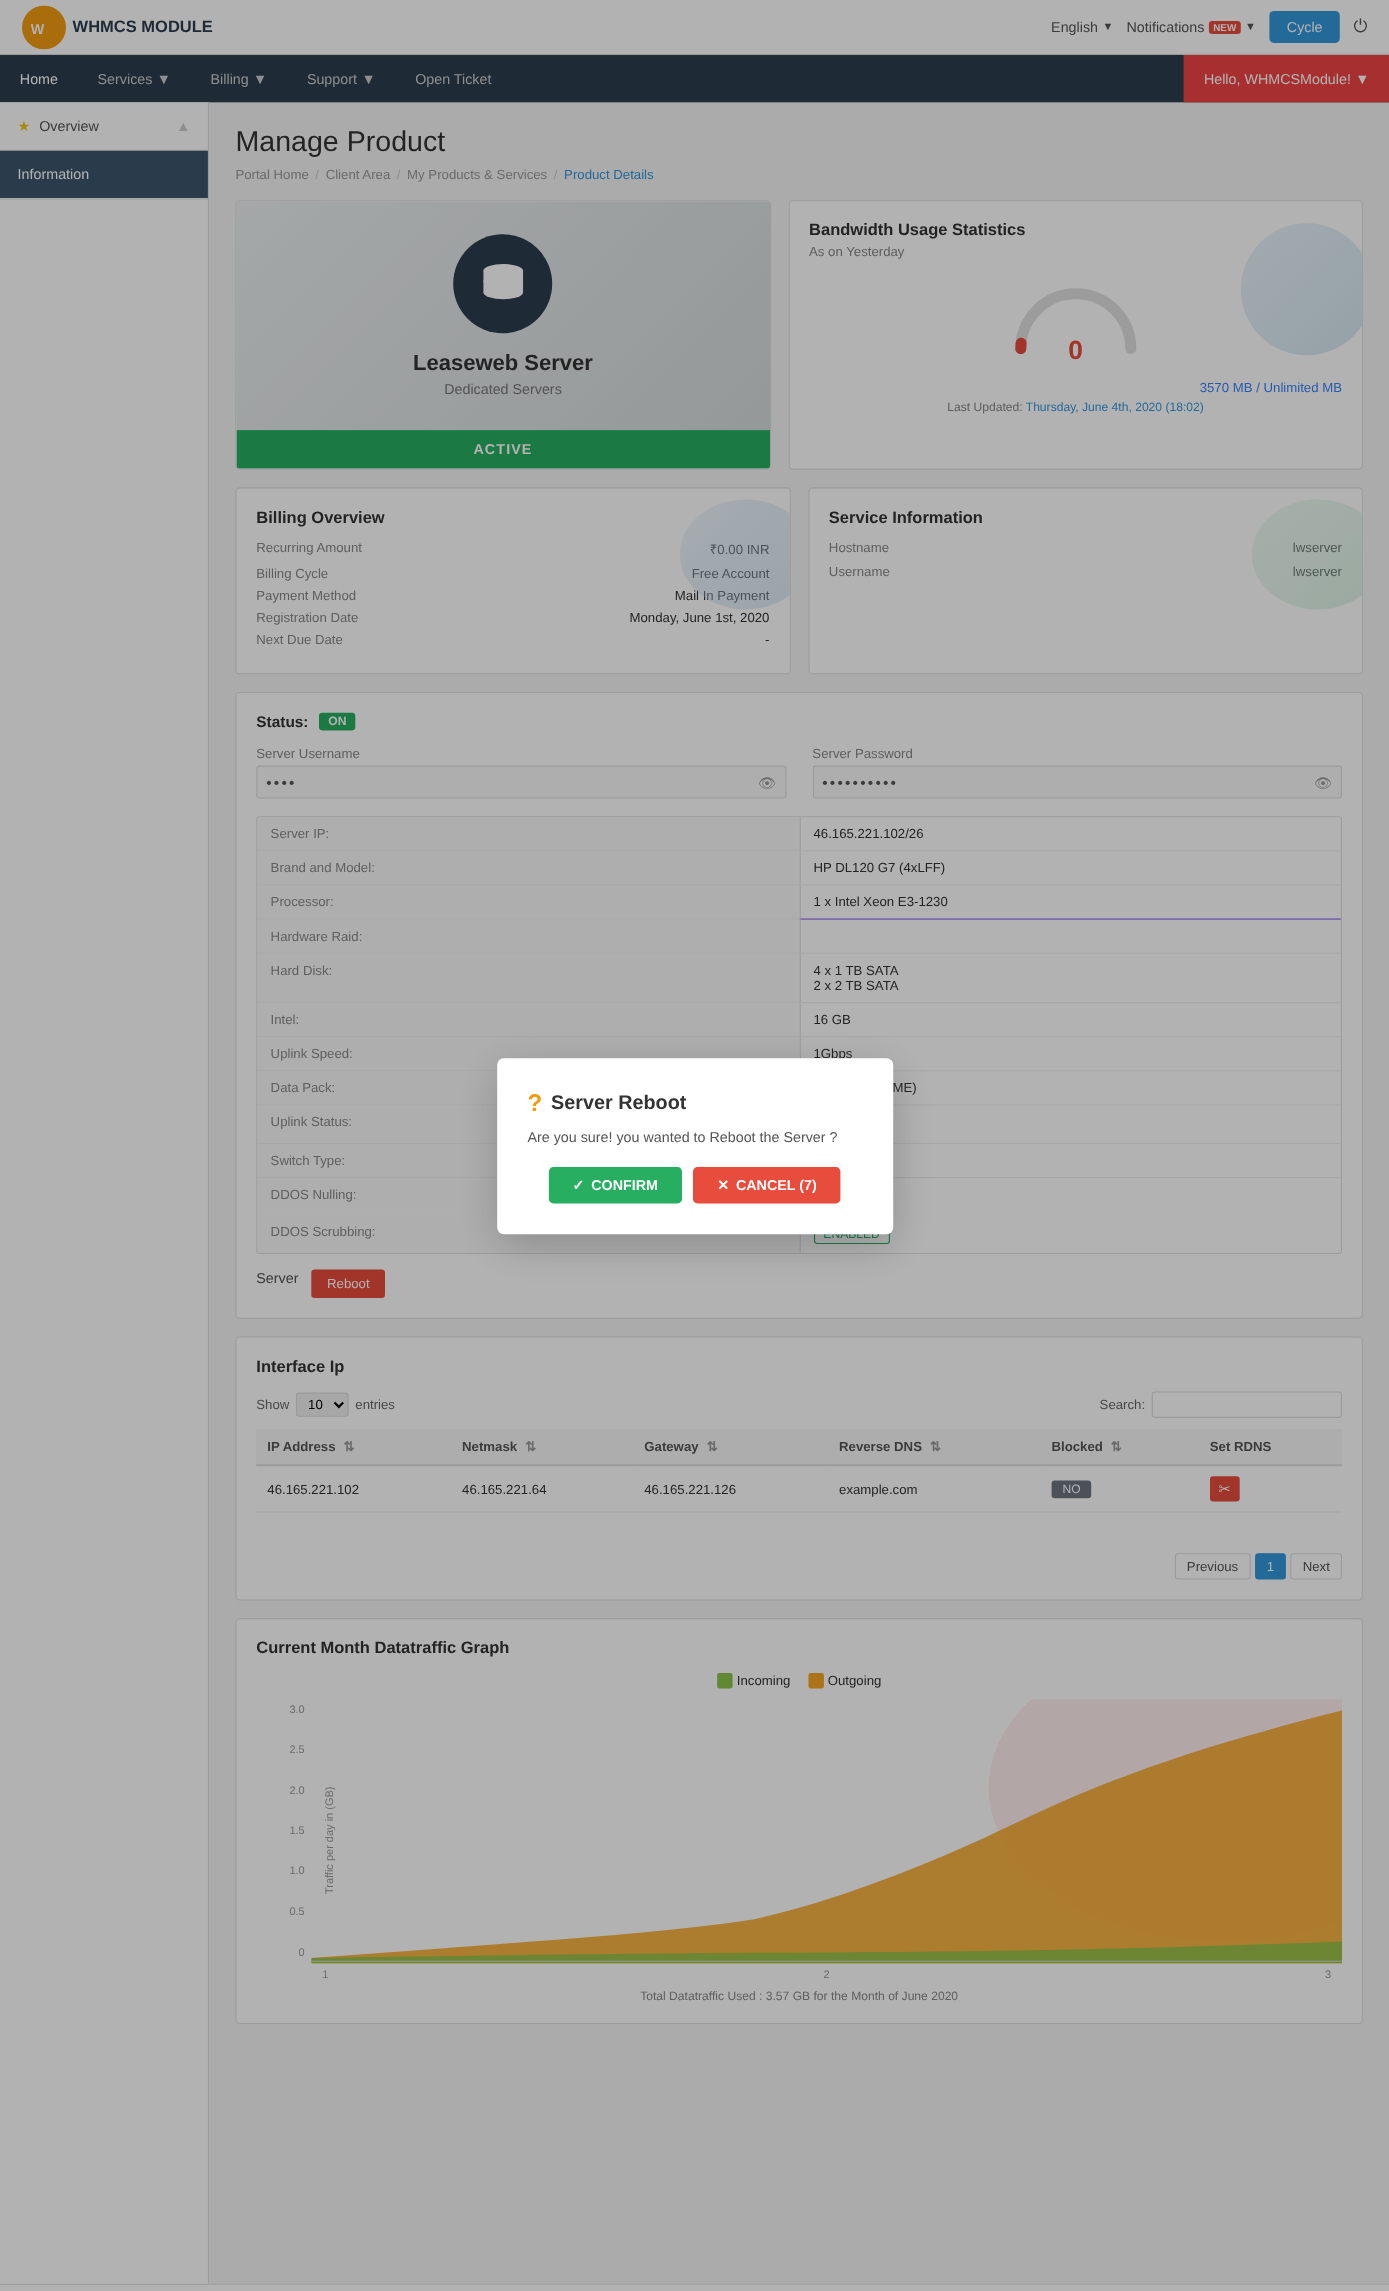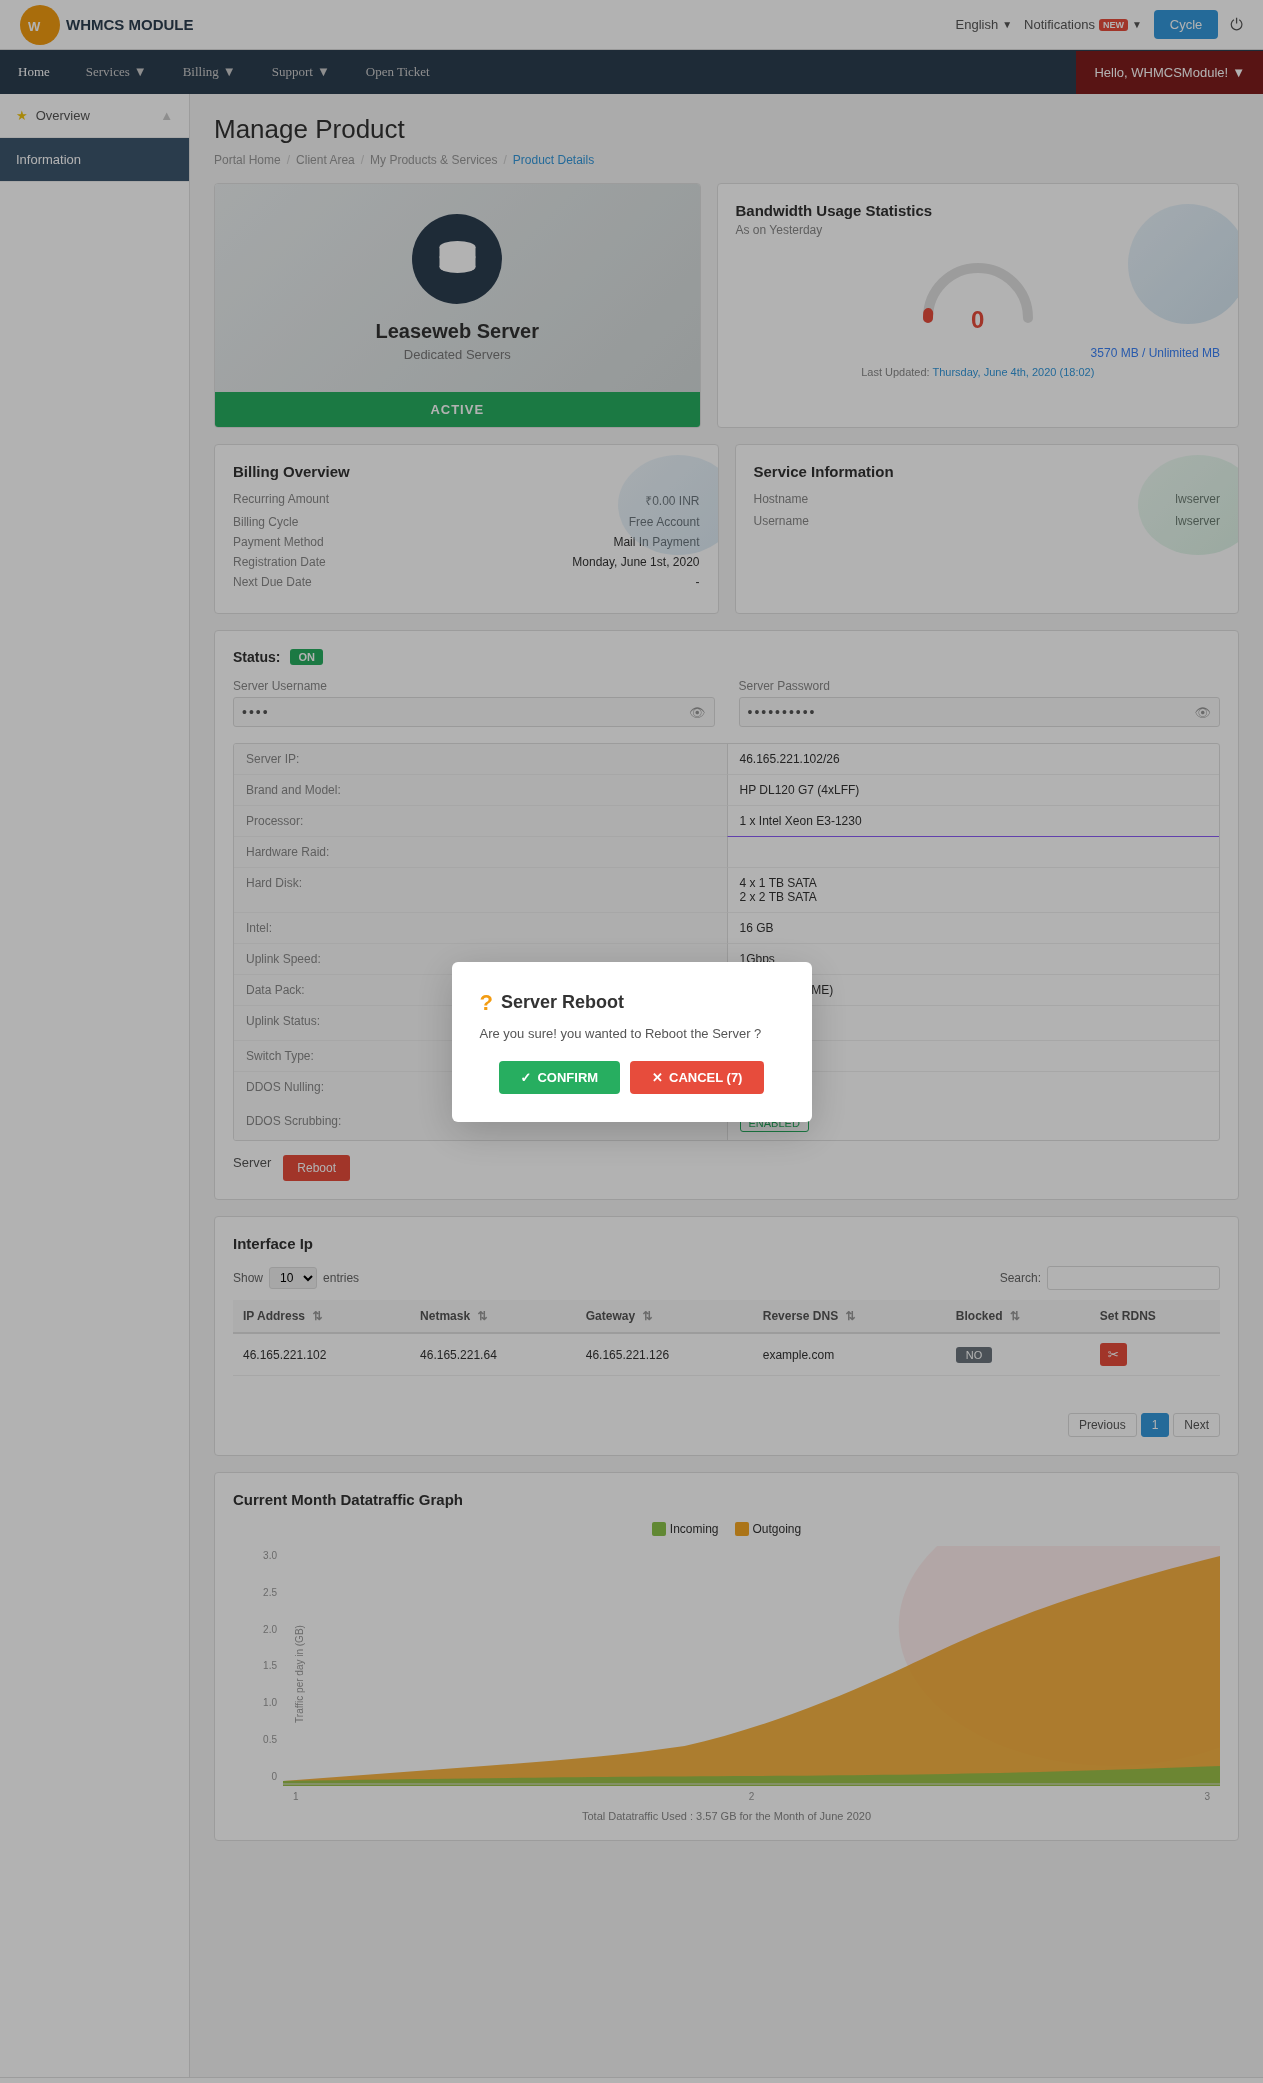--- a/index.html
+++ b/index.html
@@ -12,23 +12,23 @@
     .top-bar-right { display: flex; align-items: center; gap: 12px; }
     .lang-btn { font-size: 13px; color: #555; cursor: pointer; display: flex; align-items: center; gap: 4px; }
     .notif-btn { font-size: 13px; color: #555; cursor: pointer; display: flex; align-items: center; gap: 4px; }
     .new-badge { background: #e74c3c; color: #fff; font-size: 9px; padding: 1px 4px; border-radius: 3px; font-weight: bold; }
     .logout-btn { background: #3498db; color: #fff; border: none; padding: 7px 16px; border-radius: 4px; cursor: pointer; font-size: 13px; }
     .user-icon-btn { color: #555; cursor: pointer; font-size: 16px; }
 
     
     .main-nav { background: #2c3e50; display: flex; align-items: center; justify-content: space-between; }
     .main-nav-left { display: flex; }
-    .nav-item { color: #ccc; padding: 14px 18px; cursor: pointer; font-size: 13px; display: flex; align-items: center; gap: 4px; font-family: Liberation Serif, serif; }
+    .nav-item { color: #ccc; padding: 14px 18px; cursor: pointer; font-size: 13px; display: flex; align-items: center; gap: 4px; }
     .nav-item.active { color: #fff; }
-    .nav-right { background: #7f1d1d; color: #fff; padding: 14px 18px; cursor: pointer; font-size: 13px; display: flex; align-items: center; gap: 4px; }
+    .nav-right { background: #ef4444; color: #fff; padding: 14px 18px; cursor: pointer; font-size: 13px; display: flex; align-items: center; gap: 4px; }
 
     
     .page-layout { display: flex; min-height: calc(100vh - 100px); }
     .sidebar { width: 190px; background: #fff; border-right: 1px solid #e0e0e0; flex-shrink: 0; }
     .sidebar-item { padding: 14px 16px; cursor: pointer; display: flex; align-items: center; gap: 8px; font-size: 13px; color: #555; border-bottom: 1px solid #f0f0f0; }
     .sidebar-item.active { background: #3d566e; color: #fff; }
     .sidebar-item .star { color: #f1c40f; }
 
     
     .main-content { flex: 1; padding: 20px 24px; }

